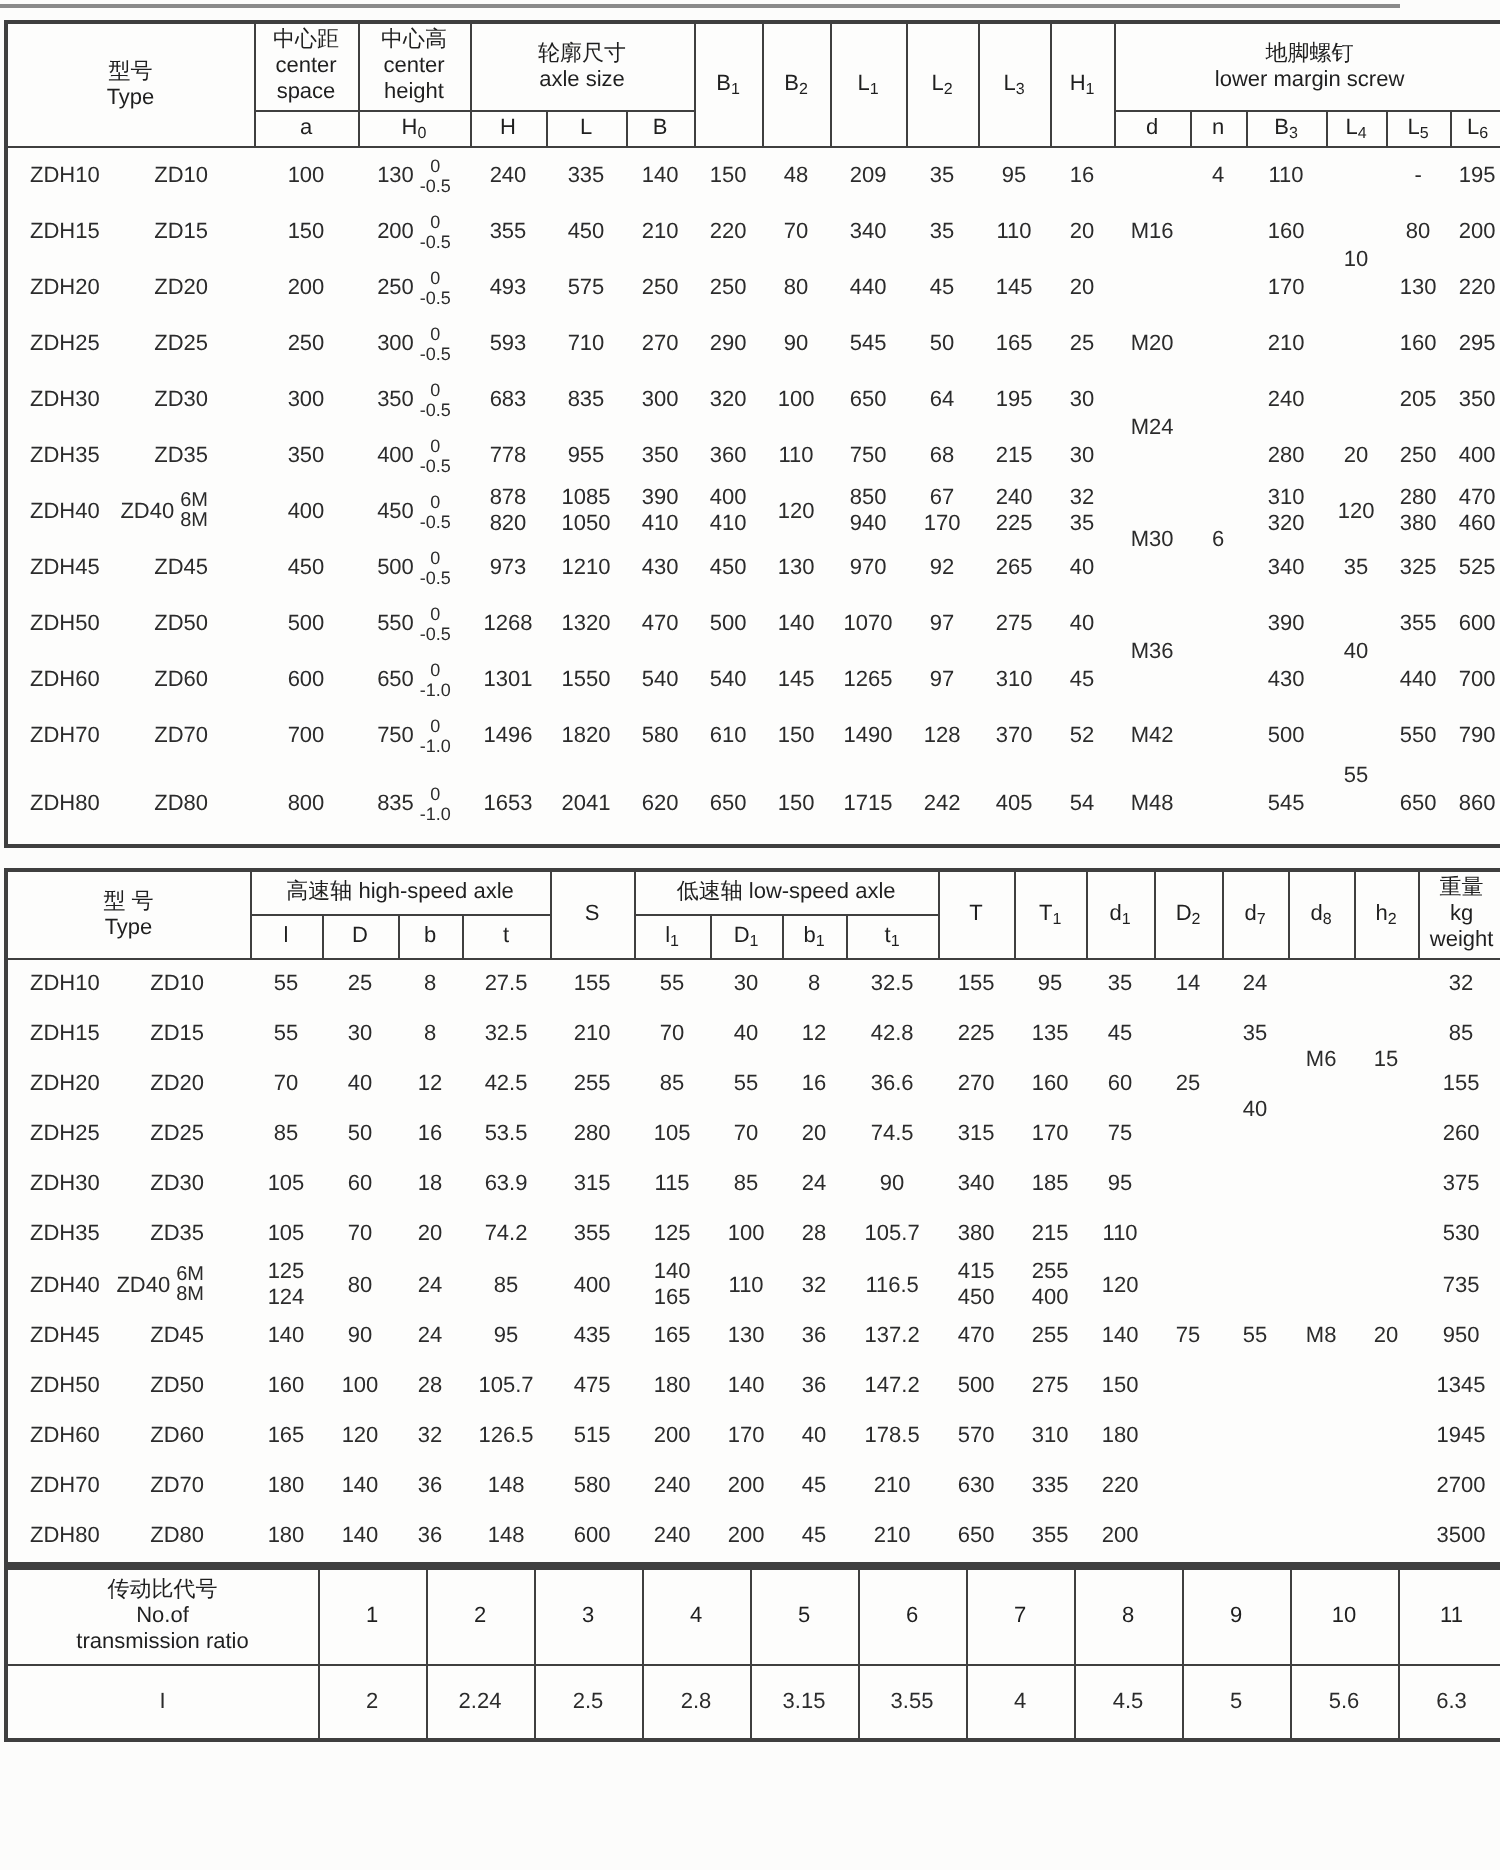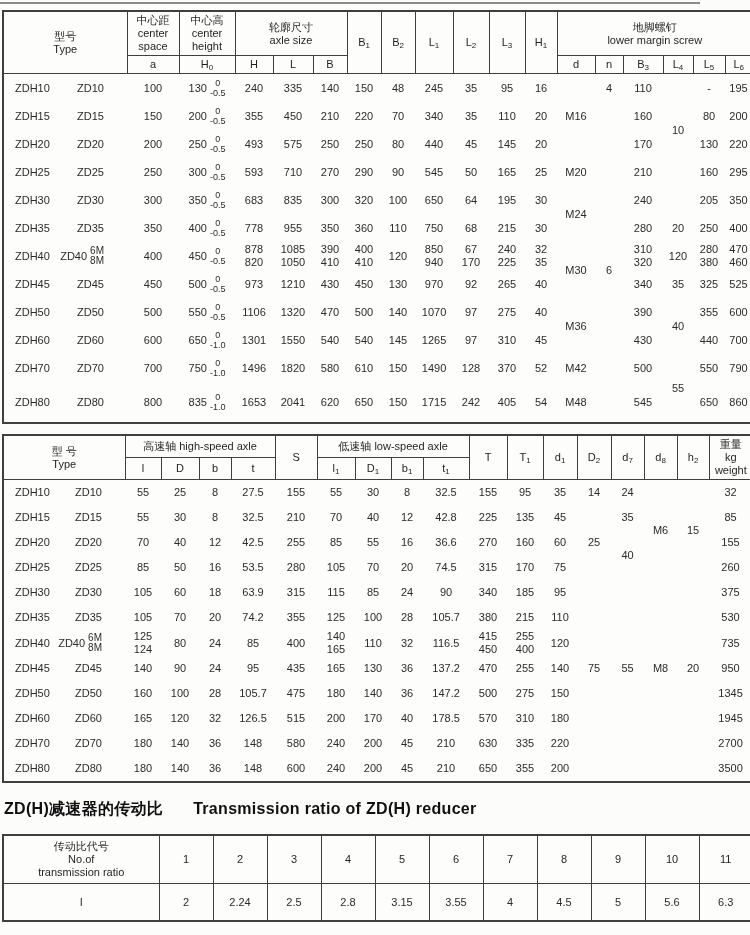--- a/index.html
+++ b/index.html
@@ -138,21 +138,21 @@
       <tbody>
         <tr>
           <td><div class="pairwrap"><span>ZDH10</span><span class="grp"><span>ZD10</span></span></div></td>
           <td>100</td>
           <td><span class="tolwrap"><span>130</span><span class="tol"><span>0</span><span>-0.5</span></span></span></td>
           <td>240</td>
           <td>335</td>
           <td>140</td>
           <td>150</td>
           <td>48</td>
-          <td>245</td>
+          <td>209</td>
           <td>35</td>
           <td>95</td>
           <td>16</td>
           <td></td>
           <td>4</td>
           <td>110</td>
           <td></td>
           <td>-</td>
           <td>195</td>
         </tr>
@@ -301,21 +301,21 @@
           <td>40</td>
           <td>340</td>
           <td>35</td>
           <td>325</td>
           <td>525</td>
         </tr>
         <tr>
           <td><div class="pairwrap"><span>ZDH50</span><span class="grp"><span>ZD50</span></span></div></td>
           <td>500</td>
           <td><span class="tolwrap"><span>550</span><span class="tol"><span>0</span><span>-0.5</span></span></span></td>
-          <td>1106</td>
+          <td>1268</td>
           <td>1320</td>
           <td>470</td>
           <td>500</td>
           <td>140</td>
           <td>1070</td>
           <td>97</td>
           <td>275</td>
           <td>40</td>
           <td rowspan="2">M36</td>
           <td></td>
@@ -673,23 +673,20 @@
           <td>200</td>
           <td></td>
           <td></td>
           <td></td>
           <td></td>
           <td>3500</td>
         </tr>
       </tbody>
     </table>
 
-  <div class="section-title">
-    <span class="cn">ZD(H)减速器的传动比</span><span class="en">Transmission ratio of ZD(H) reducer</span>
-  </div>
 
   <table id="t3" class="spec grid">
       <colgroup>
         <col style="width: 156px;">
         <col style="width: 54px;">
         <col style="width: 54px;">
         <col style="width: 54px;">
         <col style="width: 54px;">
         <col style="width: 54px;">
         <col style="width: 54px;">

